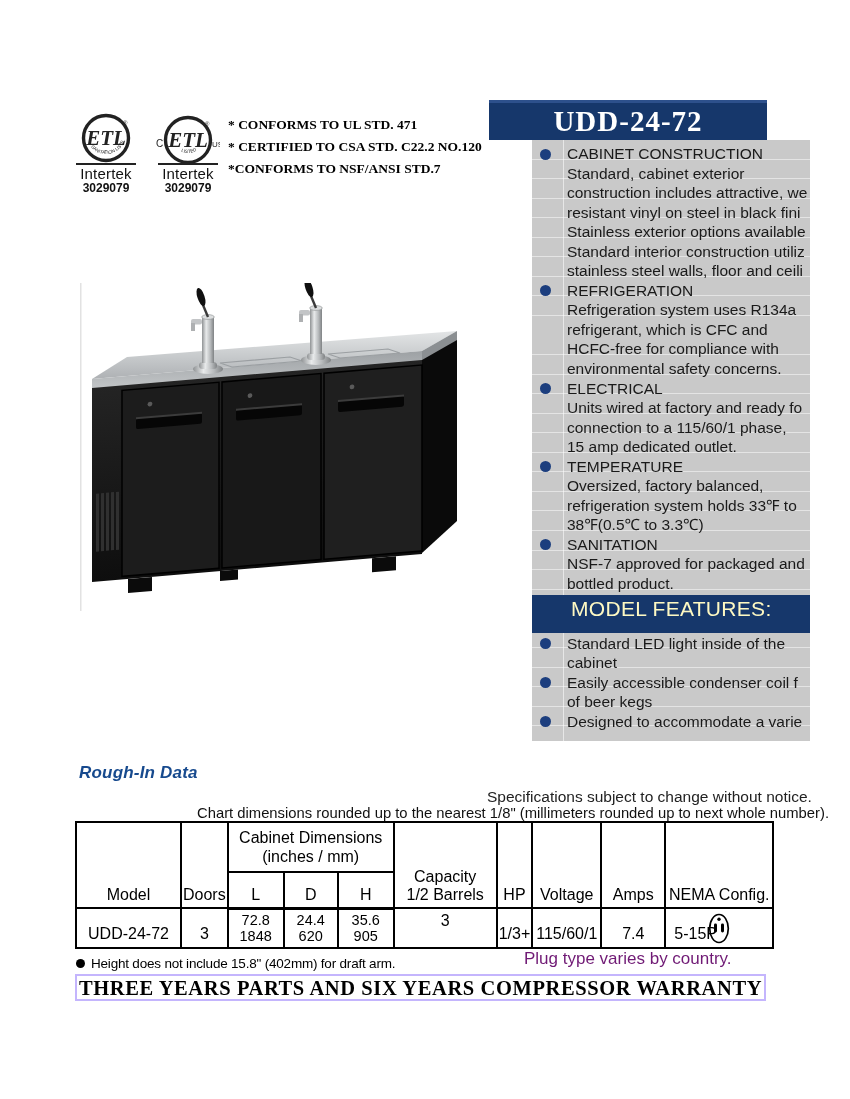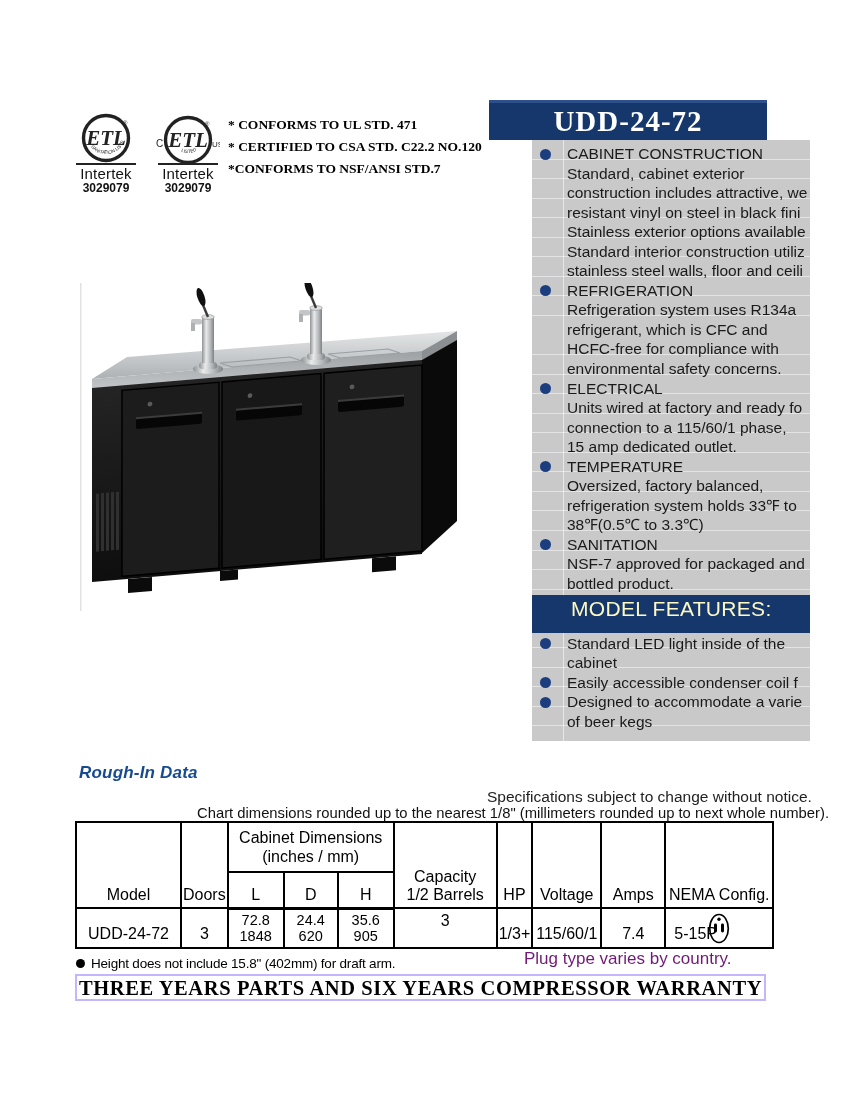--- a/index.html
+++ b/index.html
@@ -144,22 +144,22 @@
       <div class="spec-row"><span>Oversized, factory balanced,</span></div>
       <div class="spec-row"><span>refrigeration system holds 33℉ to</span></div>
       <div class="spec-row"><span>38℉(0.5℃ to 3.3℃)</span></div>
       <div class="spec-row"><span class="dot"></span><span>SANITATION</span></div>
       <div class="spec-row"><span>NSF-7 approved for packaged and</span></div>
       <div class="spec-row"><span>bottled product.</span></div>
       <div class="features-bar">MODEL FEATURES:</div>
       <div class="spec-row"><span class="dot"></span><span>Standard LED light inside of the</span></div>
       <div class="spec-row"><span>cabinet</span></div>
       <div class="spec-row"><span class="dot"></span><span>Easily accessible condenser coil  f</span></div>
+      <div class="spec-row"><span>of beer kegs</span></div>
       <div class="spec-row"><span class="dot"></span><span>Designed to accommodate a varie</span></div>
-      <div class="spec-row"><span>of beer kegs</span></div>
     </div>
 
   <div class="photo">
     <svg width="390" height="330" viewBox="0 0 390 330">
       <defs>
         <linearGradient id="steelTop" x1="0" y1="0" x2="0" y2="1">
           <stop offset="0" stop-color="#e3e5e6"></stop>
             <stop offset=".55" stop-color="#c6c9cb"></stop>
             <stop offset="1" stop-color="#aeb1b4"></stop>
         </linearGradient>

